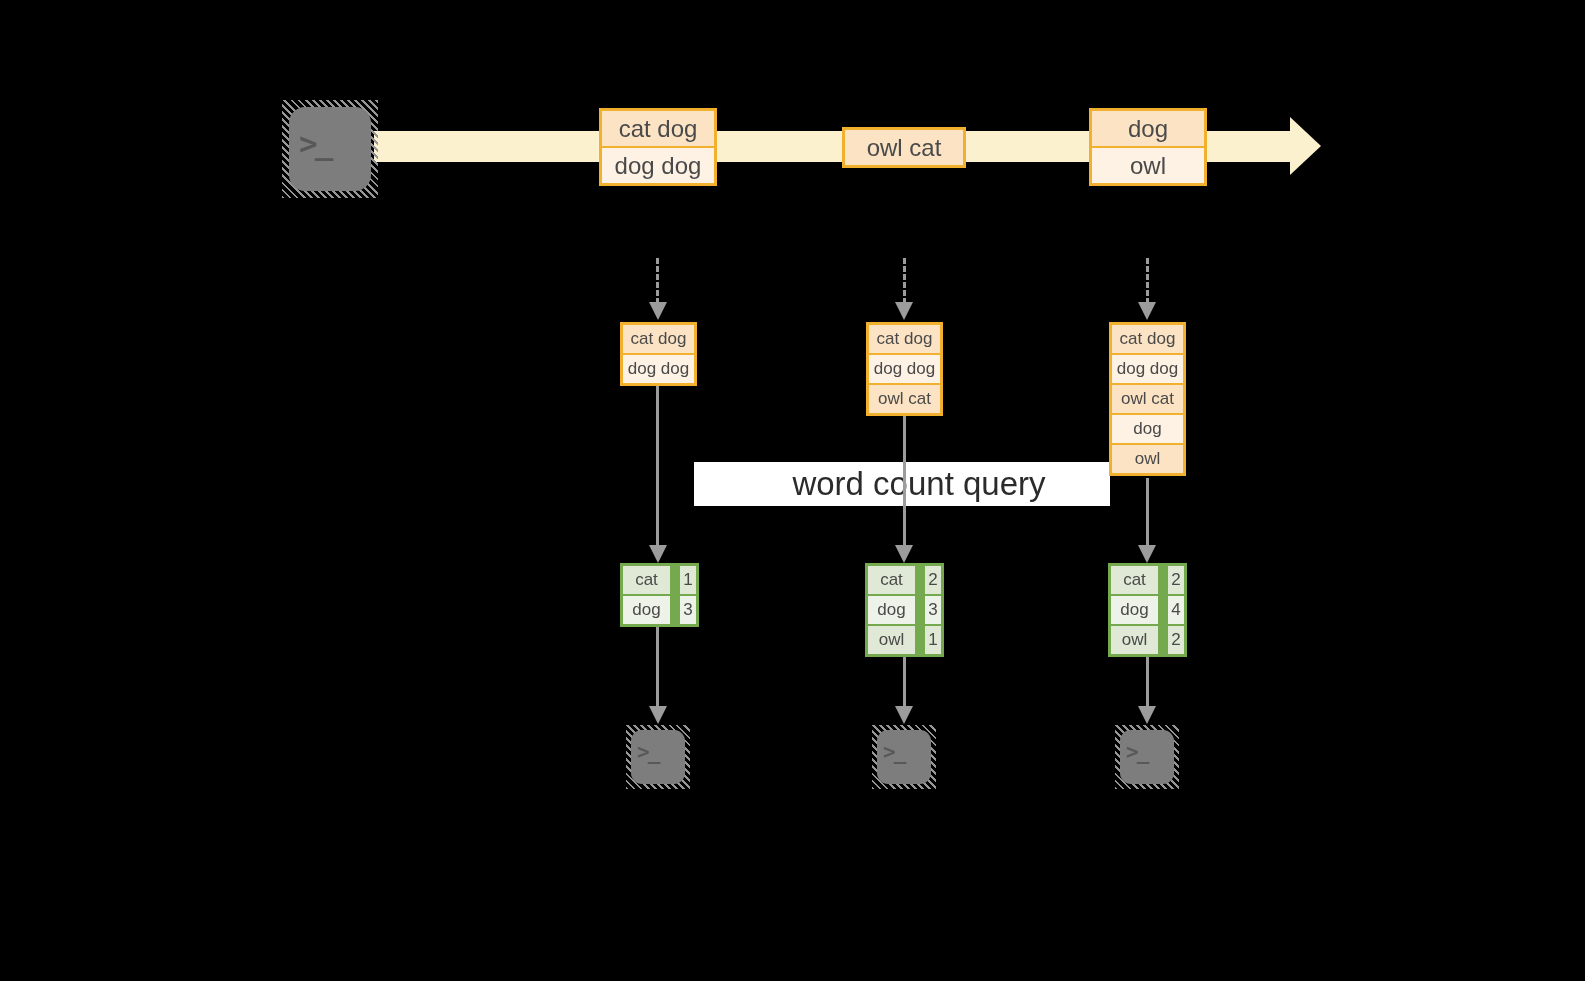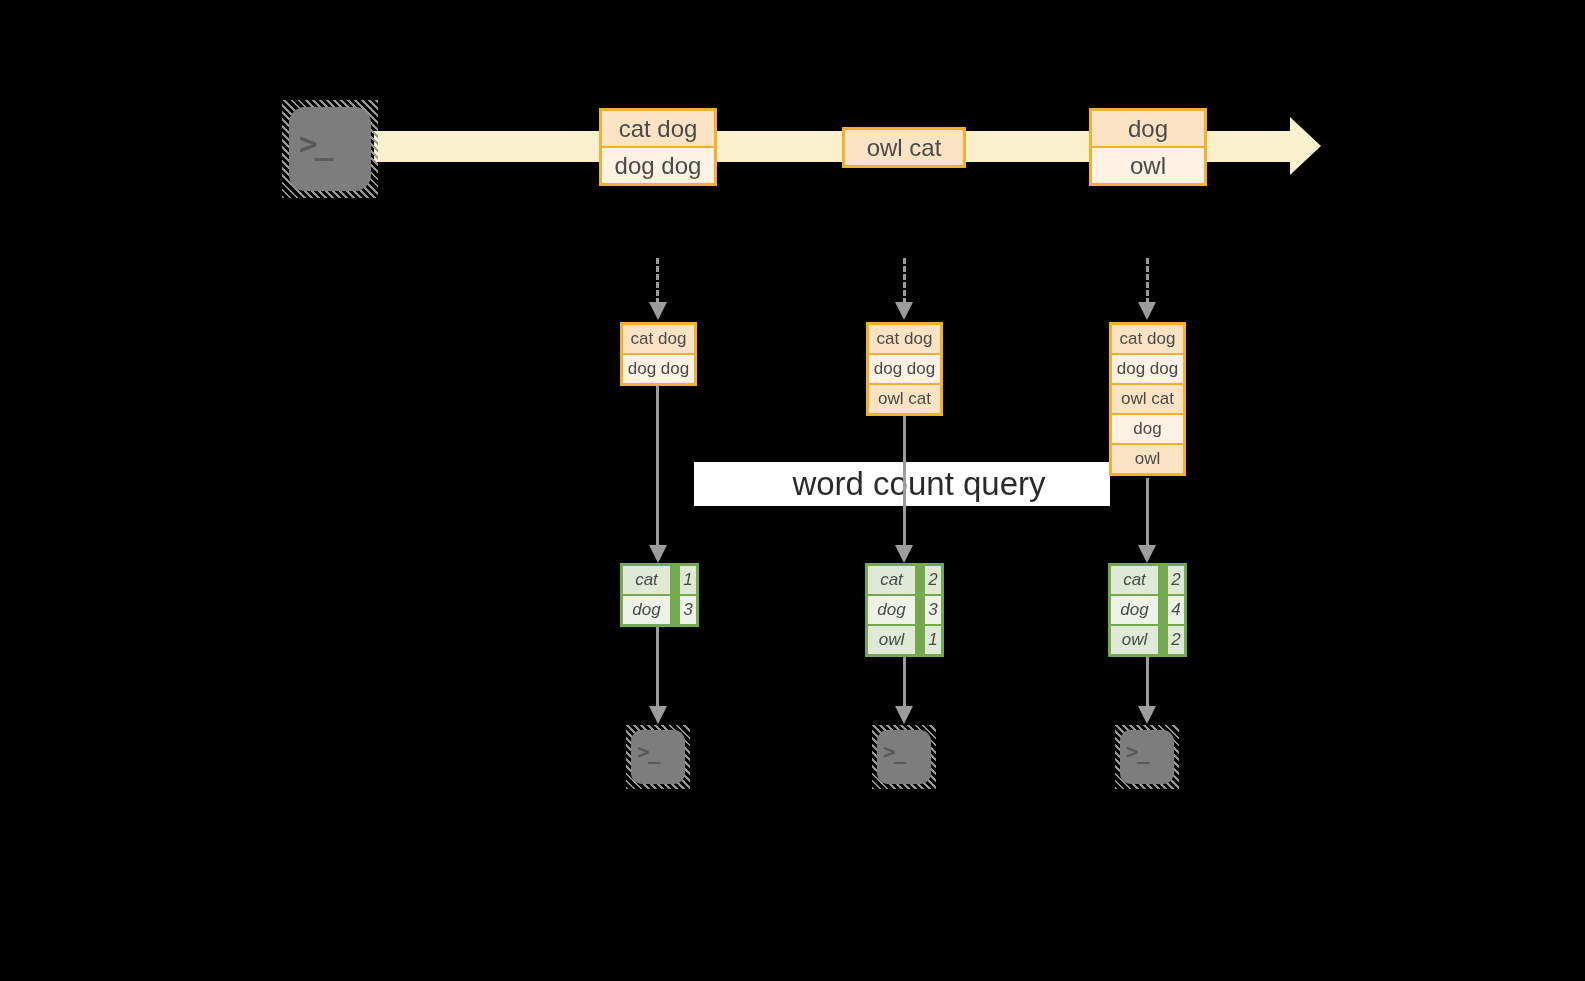--- a/index.html
+++ b/index.html
@@ -26,21 +26,21 @@
   .obox{position:absolute;border:3px solid #f1b02e;background:#f1b02e;
     display:flex;flex-direction:column;gap:2px;z-index:3;}
   .orow{display:flex;align-items:center;justify-content:center;}
   .lg .orow{height:35px;font-size:24px;}
   .sm .orow{height:28px;font-size:17px;}
   .fill-dark{background:#fbe3c4;}
   .fill-light{background:#fdf2e3;}
   
   .gbox{position:absolute;border:3px solid #74a94e;background:#74a94e;
     display:flex;flex-direction:column;gap:2px;z-index:3;width:79px;top:563px;}
-  .grow{display:flex;gap:10px;height:28px;font-style:italic;}
+  .grow{display:flex;gap:10px;height:28px;}
   .gcell{display:flex;align-items:center;justify-content:center;font-size:17px;}
   .gcell.word{width:47px;}
   .gcell.cnt{flex:1;}
   .gfill-dark{background:#dfe9d5;}
   .gfill-light{background:#eef3ea;}
   
   .vdash{position:absolute;width:0;border-left:3px dashed #9c9c9c;z-index:2;}
   .vline{position:absolute;width:3px;background:#9c9c9c;z-index:2;}
   .ahead{position:absolute;width:0;height:0;z-index:2;
     border-left:9px solid transparent;border-right:9px solid transparent;border-top:18px solid #9c9c9c;}

